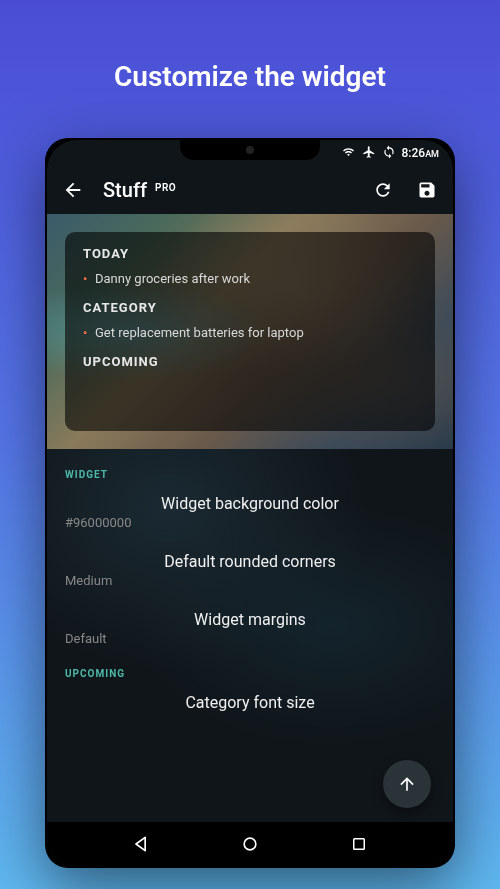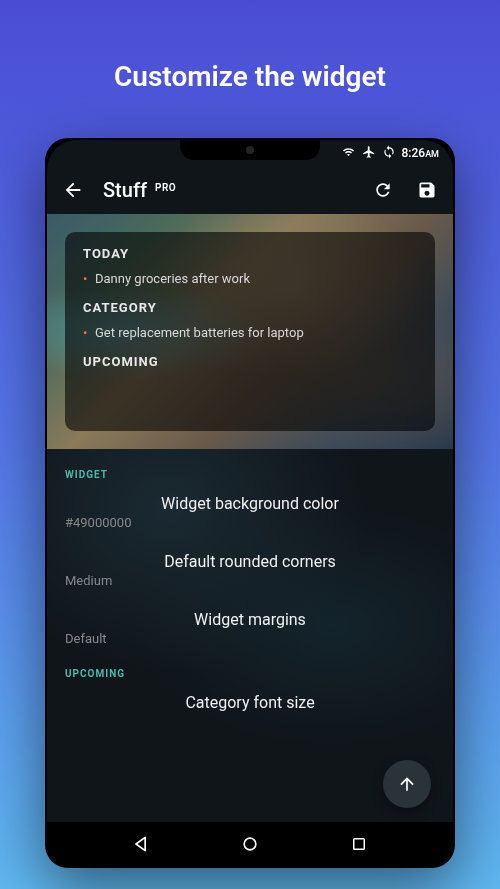--- a/index.html
+++ b/index.html
@@ -316,21 +316,21 @@
           </div>
         </div>
 
         <div class="settings-area">
           <div class="settings-bg"></div>
           <div class="settings-content">
             <div class="section-header">WIDGET</div>
 
             <div class="setting-item">
               <div class="setting-title">Widget background color</div>
-              <div class="setting-value">#49000000</div>
+              <div class="setting-value">#96000000</div>
             </div>
             <div class="setting-item">
               <div class="setting-title">Default rounded corners</div>
               <div class="setting-value">Medium</div>
             </div>
             <div class="setting-item">
               <div class="setting-title">Widget margins</div>
               <div class="setting-value">Default</div>
             </div>
 

